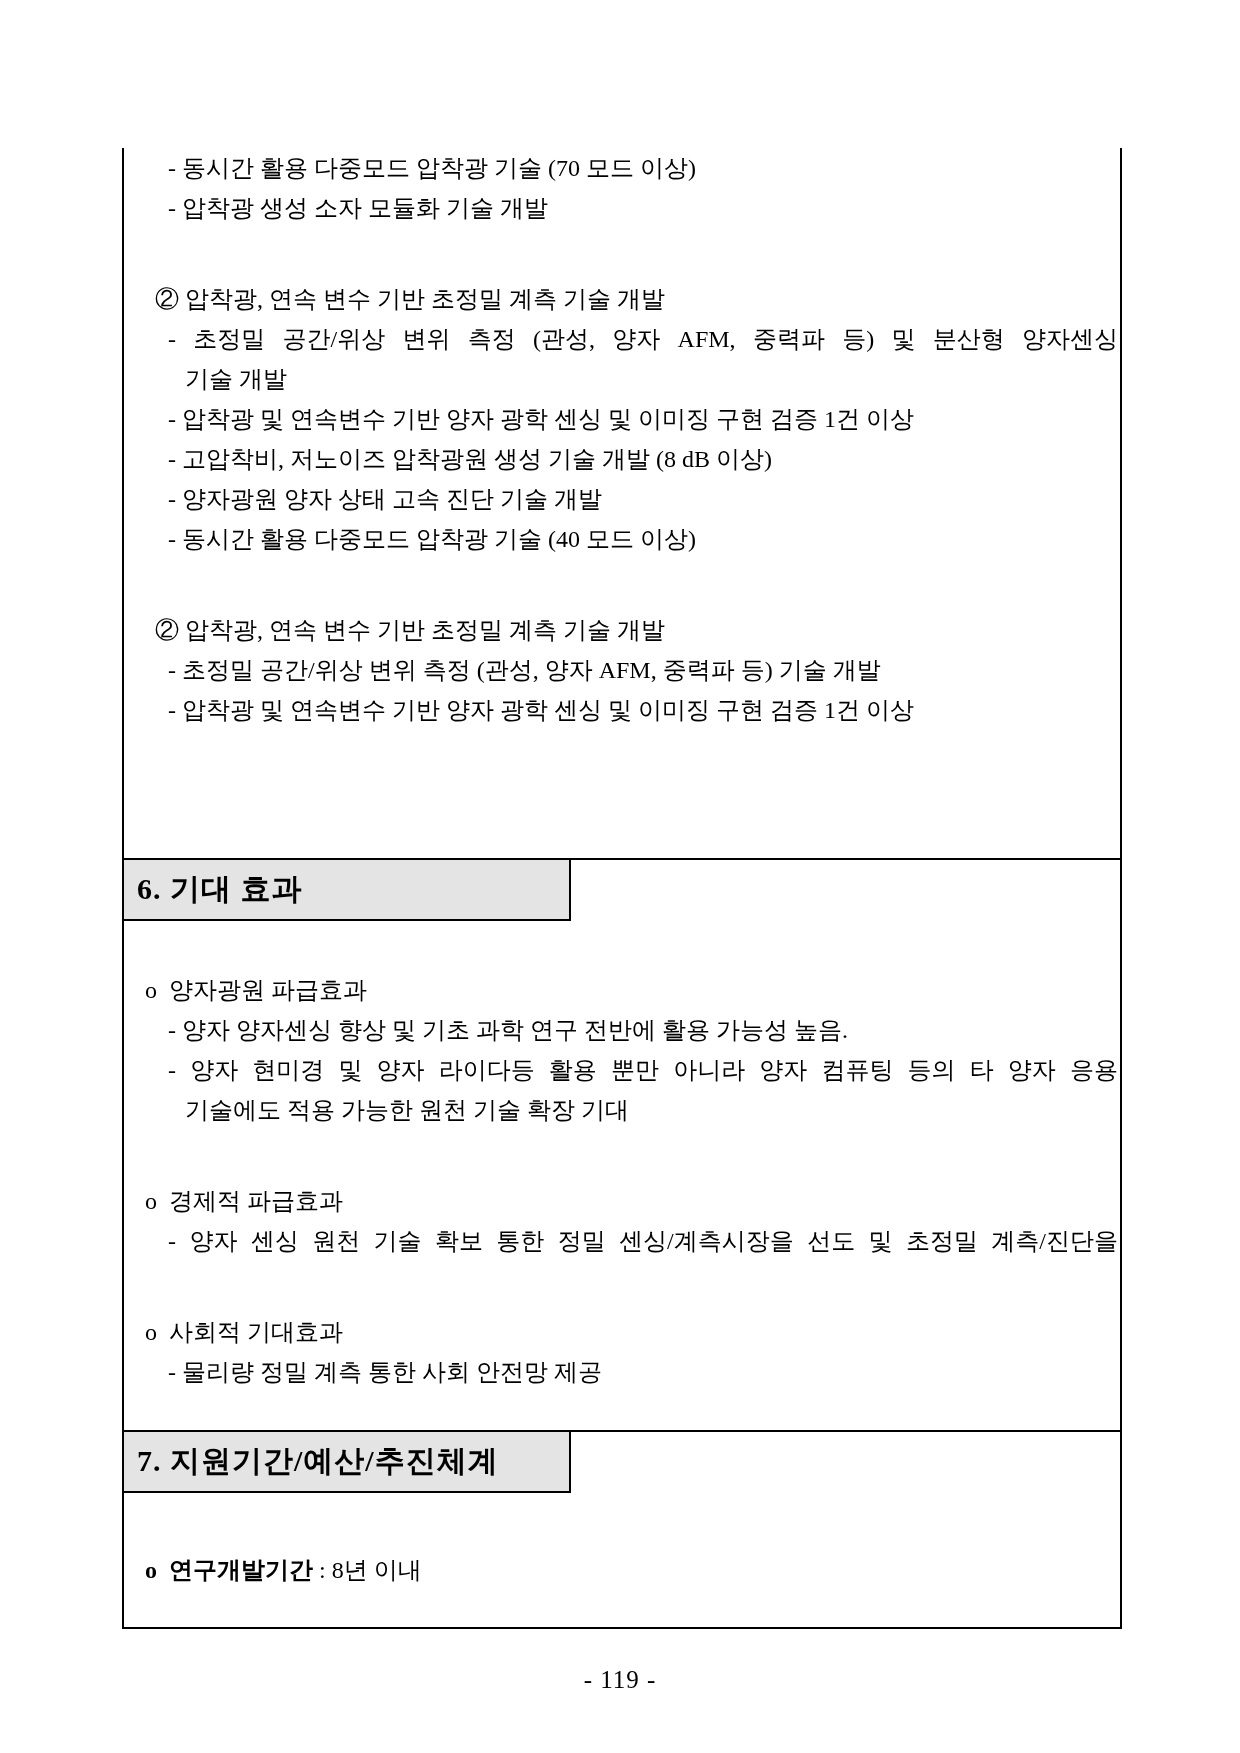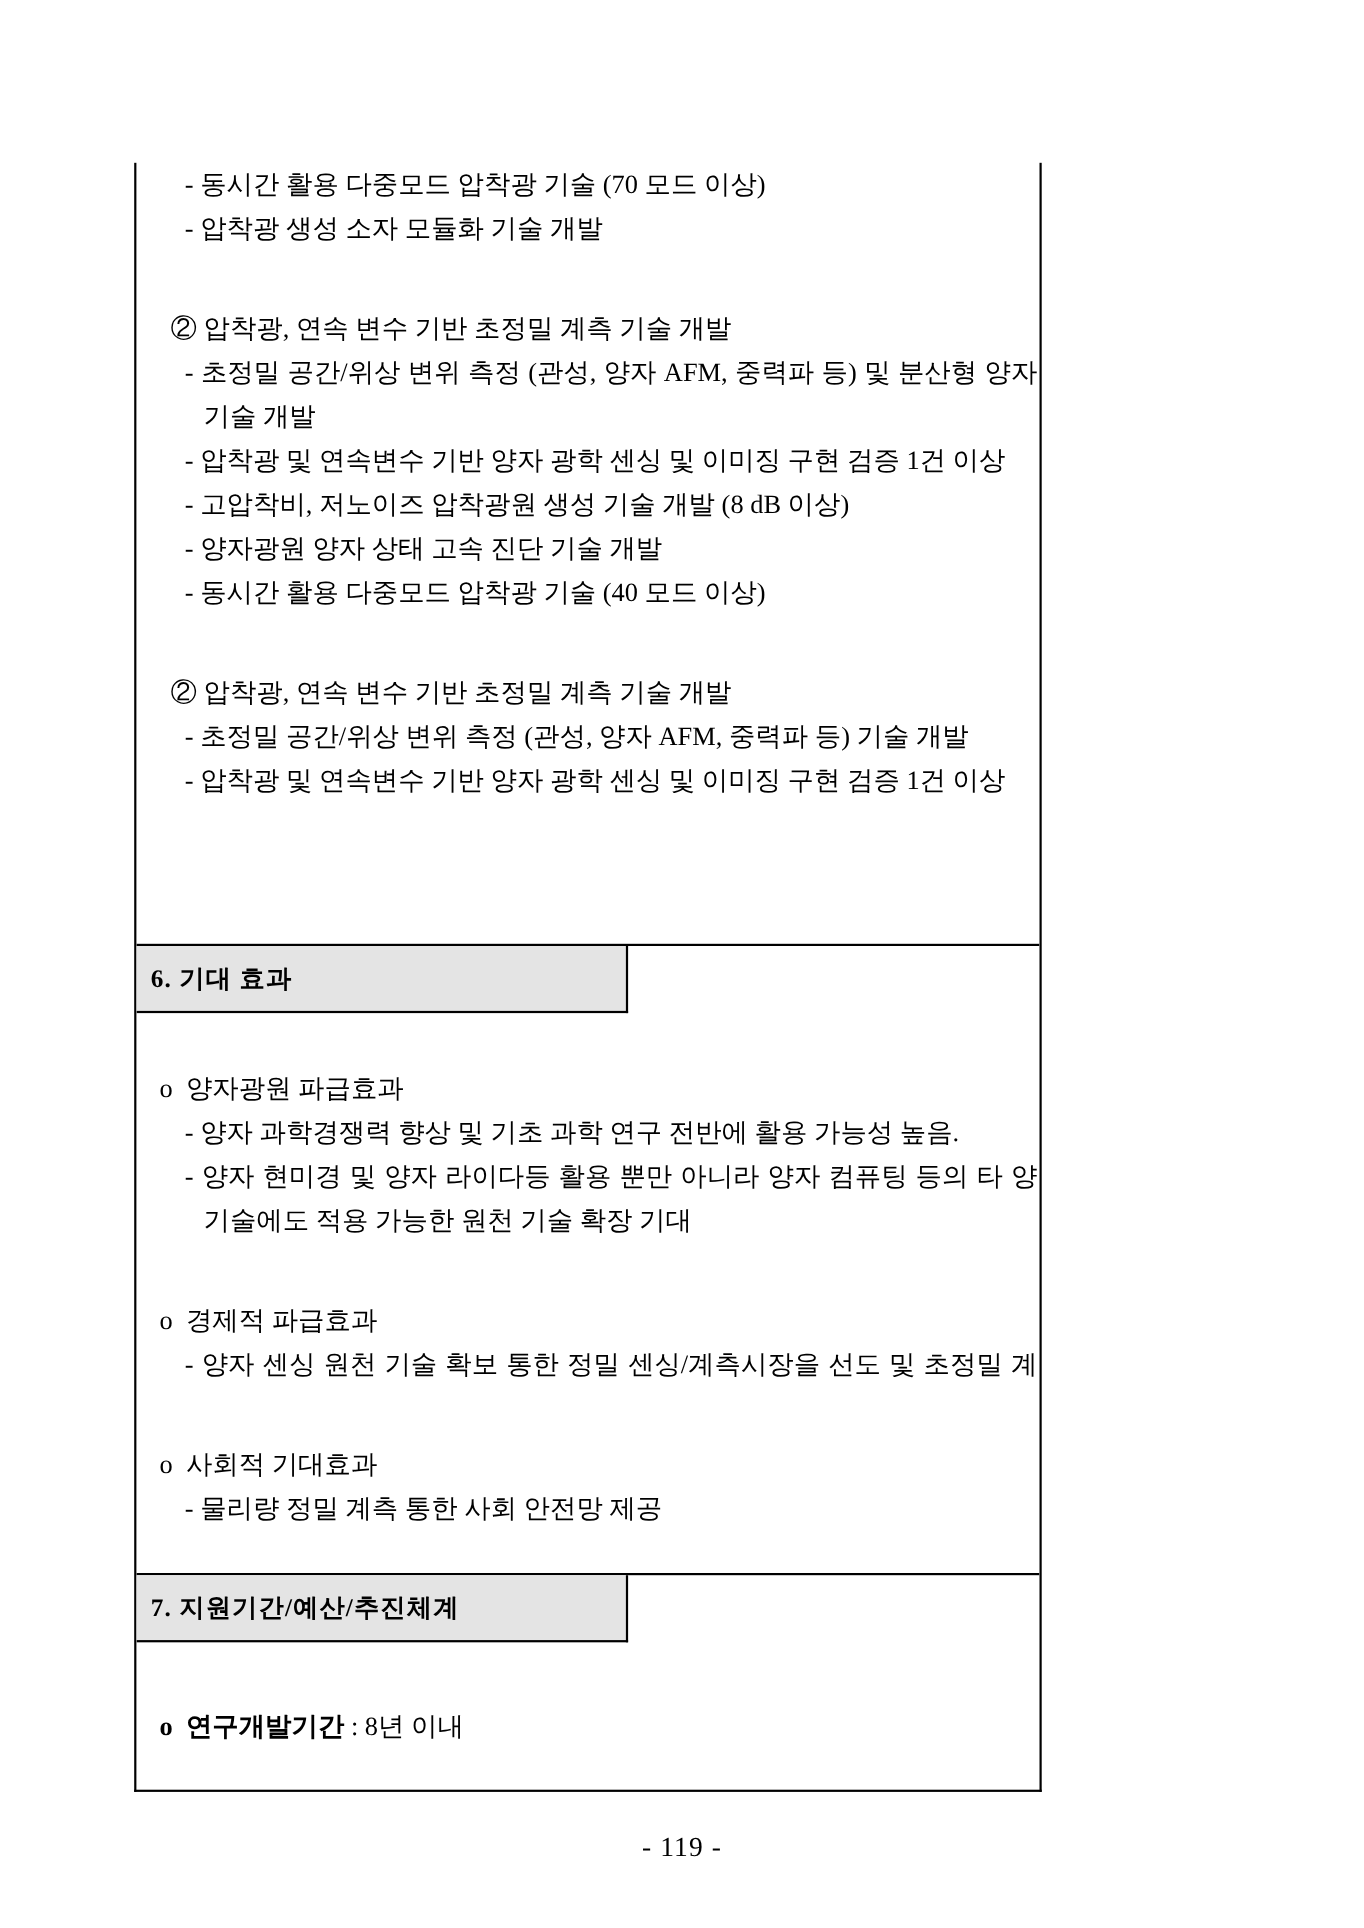--- a/index.html
+++ b/index.html
@@ -3,21 +3,21 @@
 <meta charset="utf-8">
 <style>
   html,body { margin:0; padding:0; }
   body {
     width:1240px; height:1753px; position:relative;
     background:#ffffff; color:#000;
     font-family:"Liberation Serif","DejaVu Serif",serif;
     font-size:24px;
   }
   .doc-table {
-    position:absolute; left:122px; top:148px; width:825px; height:1481px;
+    position:absolute; left:122px; top:148px; width:1000px; height:1481px;
     border-left:2px solid #000; border-right:2px solid #000; border-bottom:2px solid #000;
     box-sizing:border-box; overflow:hidden;
   }
   .sec-content { position:absolute; left:0; right:0; }
   .item { position:relative; }
   .item.gap { margin-top:51px; }
   .line { line-height:40px; white-space:pre; padding-right:2px; }
   .item.dash   > .line { padding-left:44px; }
   .item.dash   > .line.cont { padding-left:61px; }
   .item.circle > .line { padding-left:31px; }
@@ -28,21 +28,21 @@
   }
   .item.bold, .b { font-weight:bold; }
   .header-row {
     position:absolute; left:0; right:0; border-top:2px solid #000;
   }
   .header-cell {
     width:432px; height:59px; background:#e4e4e4;
     border-right:2px solid #000; border-bottom:2px solid #000;
     display:flex; align-items:center; padding-left:13px; box-sizing:content-box;
   }
-  .header-label { font-weight:bold; font-size:23px; letter-spacing:1px; }
+  .header-label { font-weight:bold; font-size:30px; letter-spacing:1px; }
   .footer {
     position:absolute; left:0; top:1660px; width:1240px; height:40px;
     line-height:40px; text-align:center; font-size:25px; letter-spacing:1px;
   }
 </style>
 </head>
 <body>
 
 <div class="doc-table" id="doc-table">
     <div class="sec-content" style="top: 0px; height: 710px;">
@@ -84,21 +84,21 @@
     <div class="header-row" style="top: 710px;">
       <div class="header-cell">
         <span class="header-label">6. 기대 효과</span>
       </div>
     </div>
     <div class="sec-content" style="top: 771px; height: 511px;">
       <div class="item oheader gap">
         <div class="line">o  양자광원 파급효과</div>
       </div>
       <div class="item dash">
-        <div class="line">- 양자 과학경쟁력 향상 및 기초 과학 연구 전반에 활용 가능성 높음.</div>
+        <div class="line">- 양자 양자센싱 향상 및 기초 과학 연구 전반에 활용 가능성 높음.</div>
       </div>
       <div class="item dash">
         <div class="line just">- 양자 현미경 및 양자 라이다등 활용 뿐만 아니라 양자 컴퓨팅 등의 타 양자 응용</div>
         <div class="line cont">기술에도 적용 가능한 원천 기술 확장 기대</div>
       </div>
       <div class="item oheader gap">
         <div class="line">o  경제적 파급효과</div>
       </div>
       <div class="item dash">
         <div class="line just">- 양자 센싱 원천 기술 확보 통한 정밀 센싱/계측시장을 선도 및 초정밀 계측/진단을</div>

